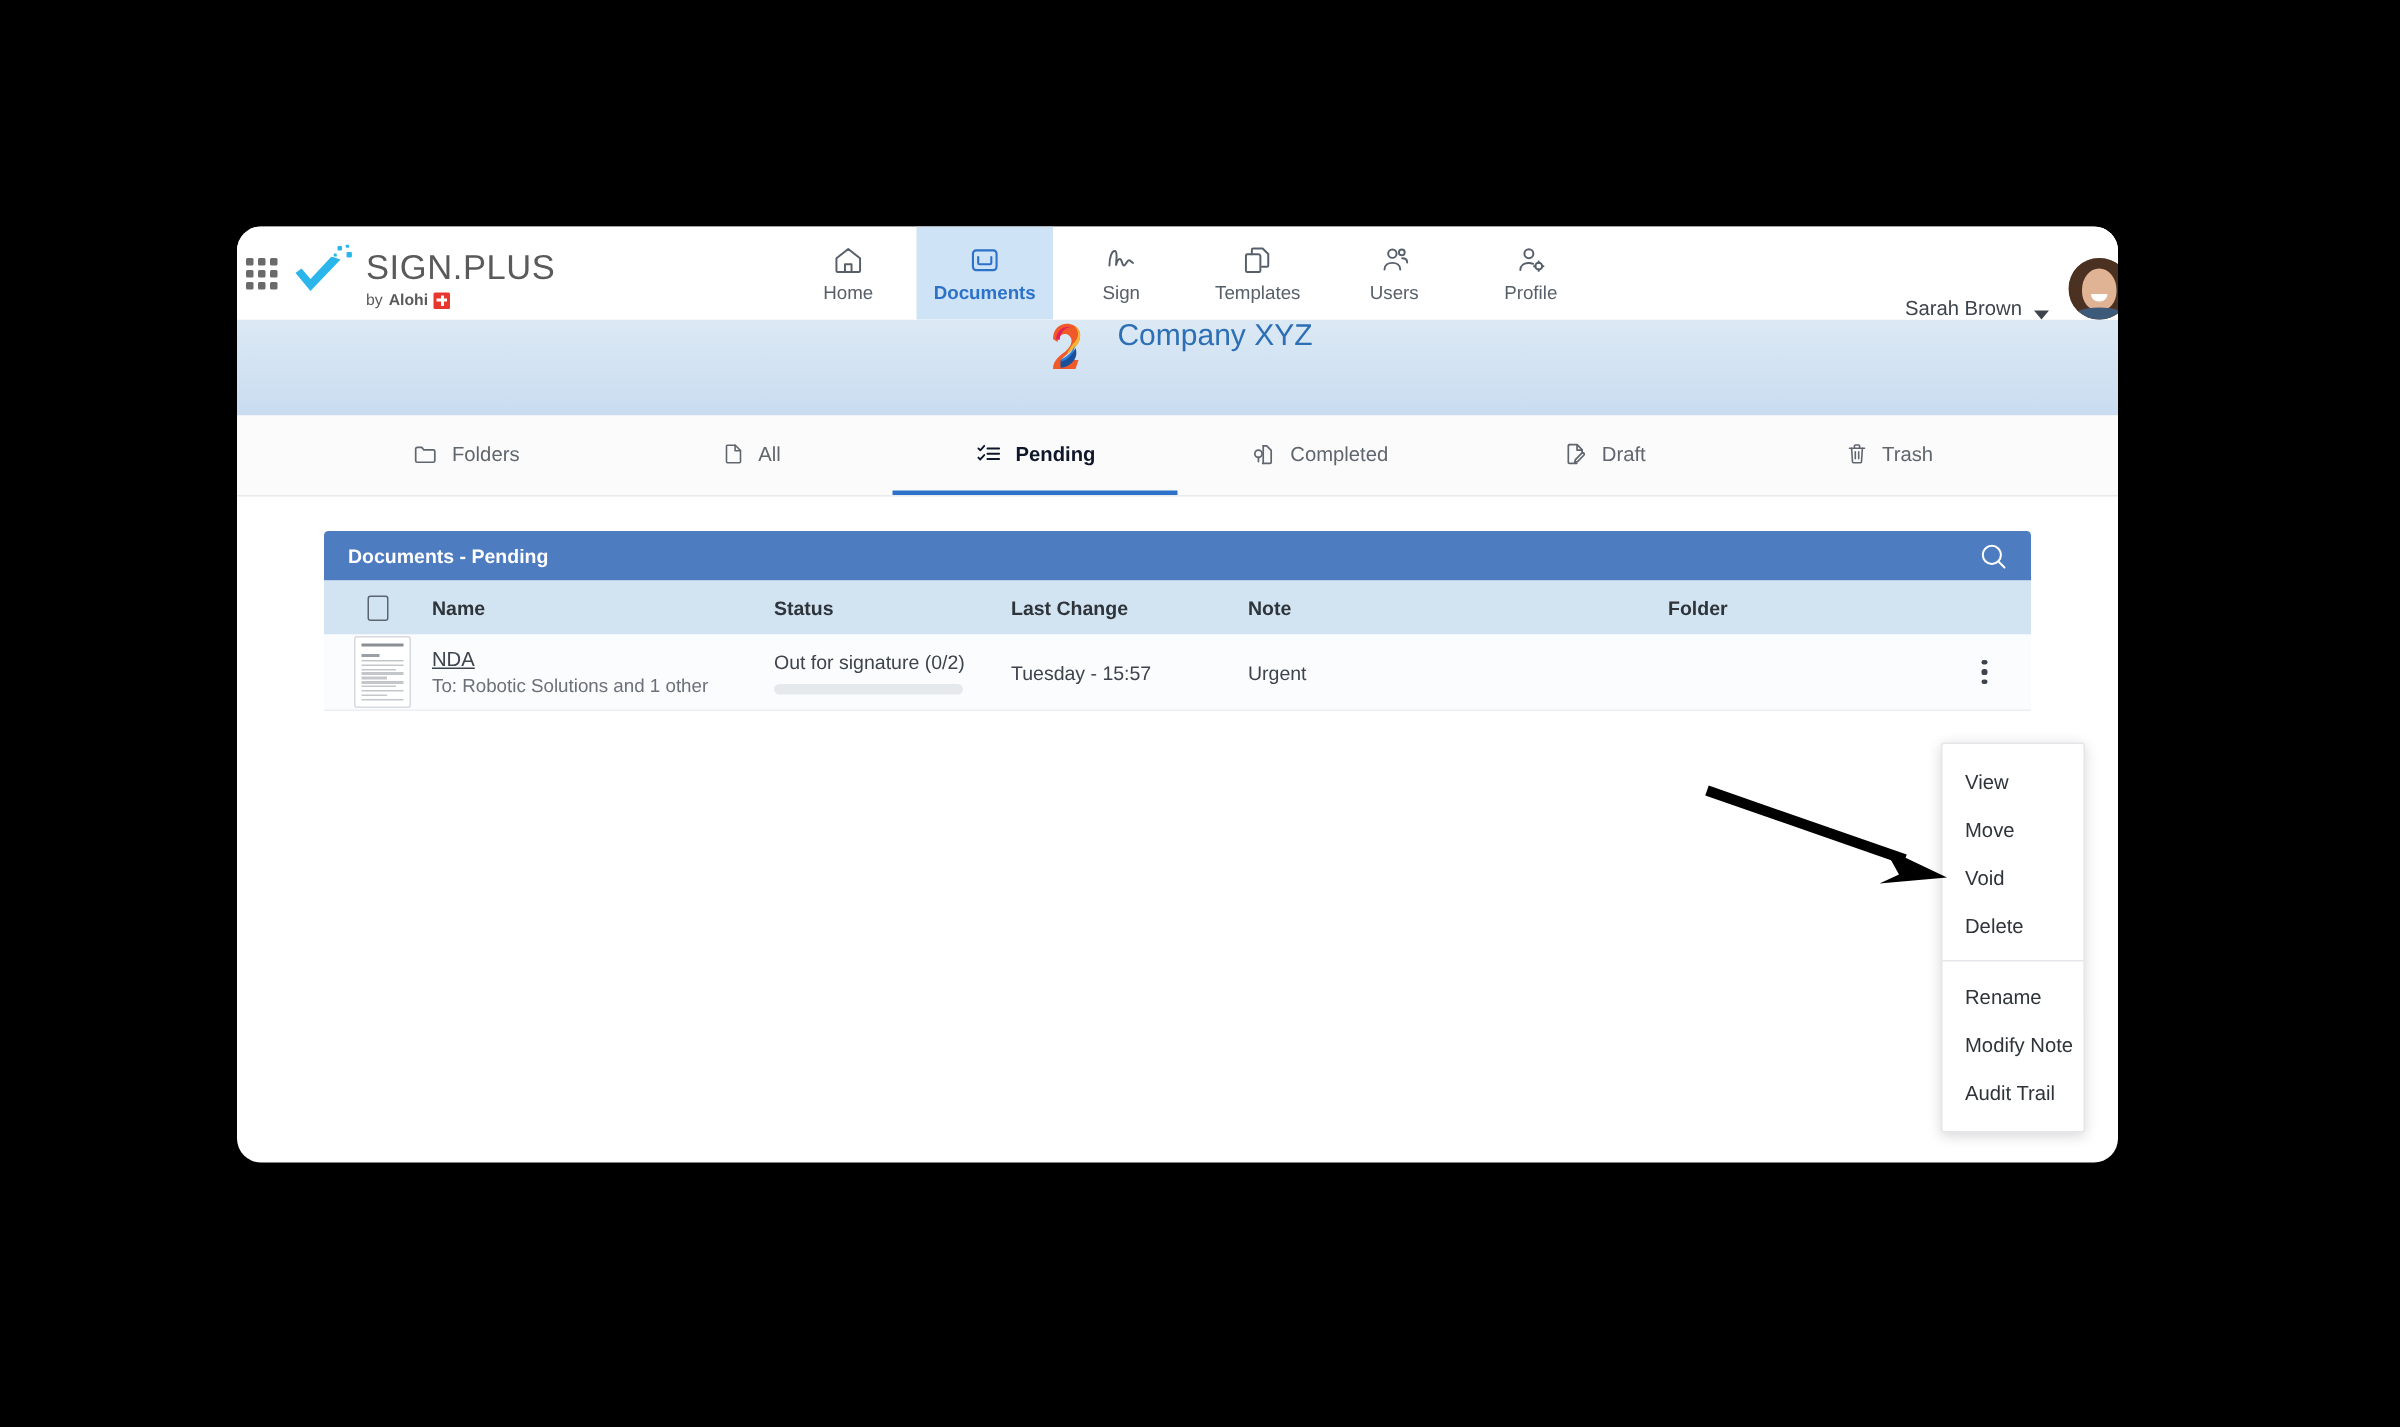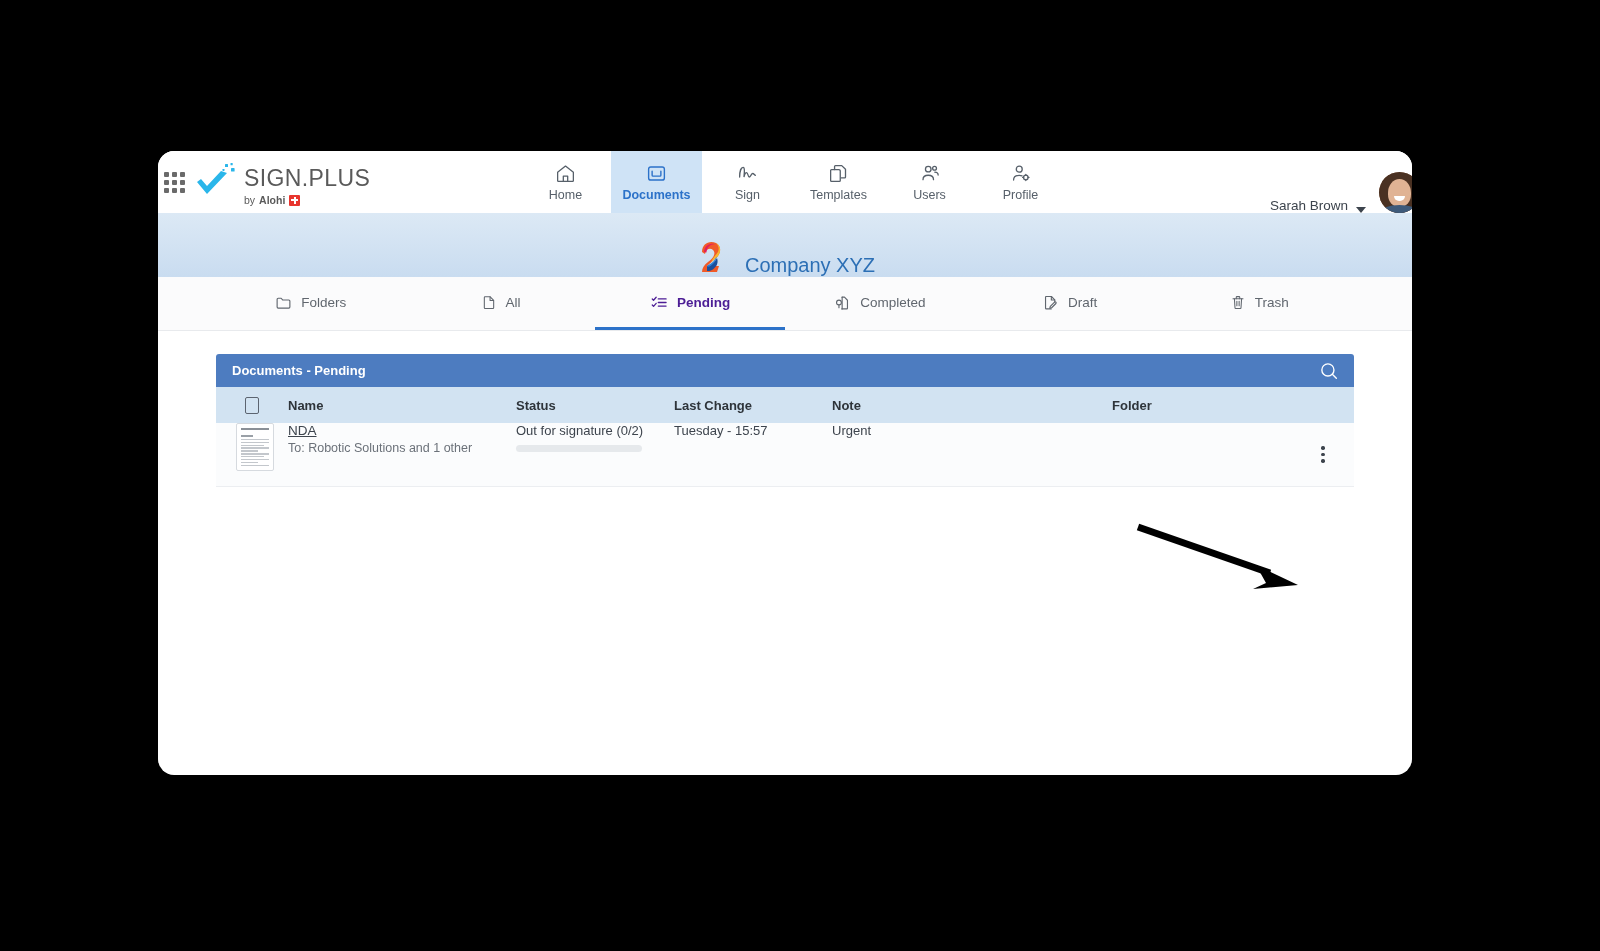--- a/index.html
+++ b/index.html
@@ -172,21 +172,21 @@
   #avatar .shoulders {
     position: absolute; left: 2px; bottom: -6px; width: 37px; height: 14px;
     background: #3e5a7a; border-radius: 50% 50% 0 0;
   }
 
   
   #company-banner {
     height: 64px;
     background: linear-gradient(180deg, #dce9f5 0%, #c9dcf0 100%);
     display: flex;
-    align-items: flex-end;
+    align-items: flex-start;
     justify-content: center;
     gap: 16px;
   }
   #company-logo { width: 34px; height: 38px; }
   #company-name {
     font-size: 20px;
     color: #2c6fb5;
   }
 
   
@@ -202,21 +202,21 @@
     flex: 1;
     display: flex;
     align-items: center;
     justify-content: center;
     gap: 9px;
     cursor: pointer;
     color: #60666e;
     font-size: 13.5px;
     border-bottom: 3px solid transparent;
   }
-  .tab.active { color: #4c1d95; border-bottom-color: #2c72c9; font-weight: bold; }
+  .tab.active { color: #0f172a; border-bottom-color: #2c72c9; font-weight: bold; }
   .tab-icon { display: flex; align-items: center; }
 
   
   #table-panel {
     margin: 23px 58px 0 58px;
     border-radius: 3px;
     overflow: visible;
   }
   #panel-header {
     height: 33px;
@@ -249,24 +249,24 @@
 
   .checkbox {
     width: 14px; height: 17px;
     border: 1.6px solid #5c6470;
     border-radius: 2px;
     background: transparent;
     cursor: pointer;
   }
 
   #doc-row {
-    height: 64px;
+    height: 51px;
     background: #fbfcfd;
     display: flex;
-    align-items: flex-start;
+    align-items: center;
     border-bottom: 1px solid #eceef1;
     position: relative;
   }
   .cell { display: flex; align-items: center; }
   .cell-thumb { width: 72px; display: flex; justify-content: center; padding-left: 6px; }
   #thumb {
     width: 38px; height: 48px;
     background: #ffffff;
     border: 1px solid #d6dadf;
     border-radius: 2px;
@@ -619,20 +619,30 @@
       <div class="cell cell-folder"></div>
 
       <div id="row-menu-btn">
         <i></i>
           <i></i>
           <i></i>
       </div>
     </div>
   </div>
 
+  <div id="context-menu">
+    <div class="menu-item">View</div>
+    <div class="menu-item">Move</div>
+    <div class="menu-item">Void</div>
+    <div class="menu-item">Delete</div>
+    <div id="menu-divider"></div>
+    <div class="menu-item">Rename</div>
+    <div class="menu-item">Modify Note</div>
+    <div class="menu-item">Audit Trail</div>
+  </div>
 
 </div>
 
 <div id="arrow-annotation">
   <svg width="200" height="100" viewBox="0 0 200 100">
     <path d="M18 22 L150 68" stroke="#000000" stroke-width="7" stroke-linecap="butt"></path>
     <path d="M178 80 L136 60 L146 78 L133 84 Z" fill="#000000"></path>
   </svg>
 </div>
 

